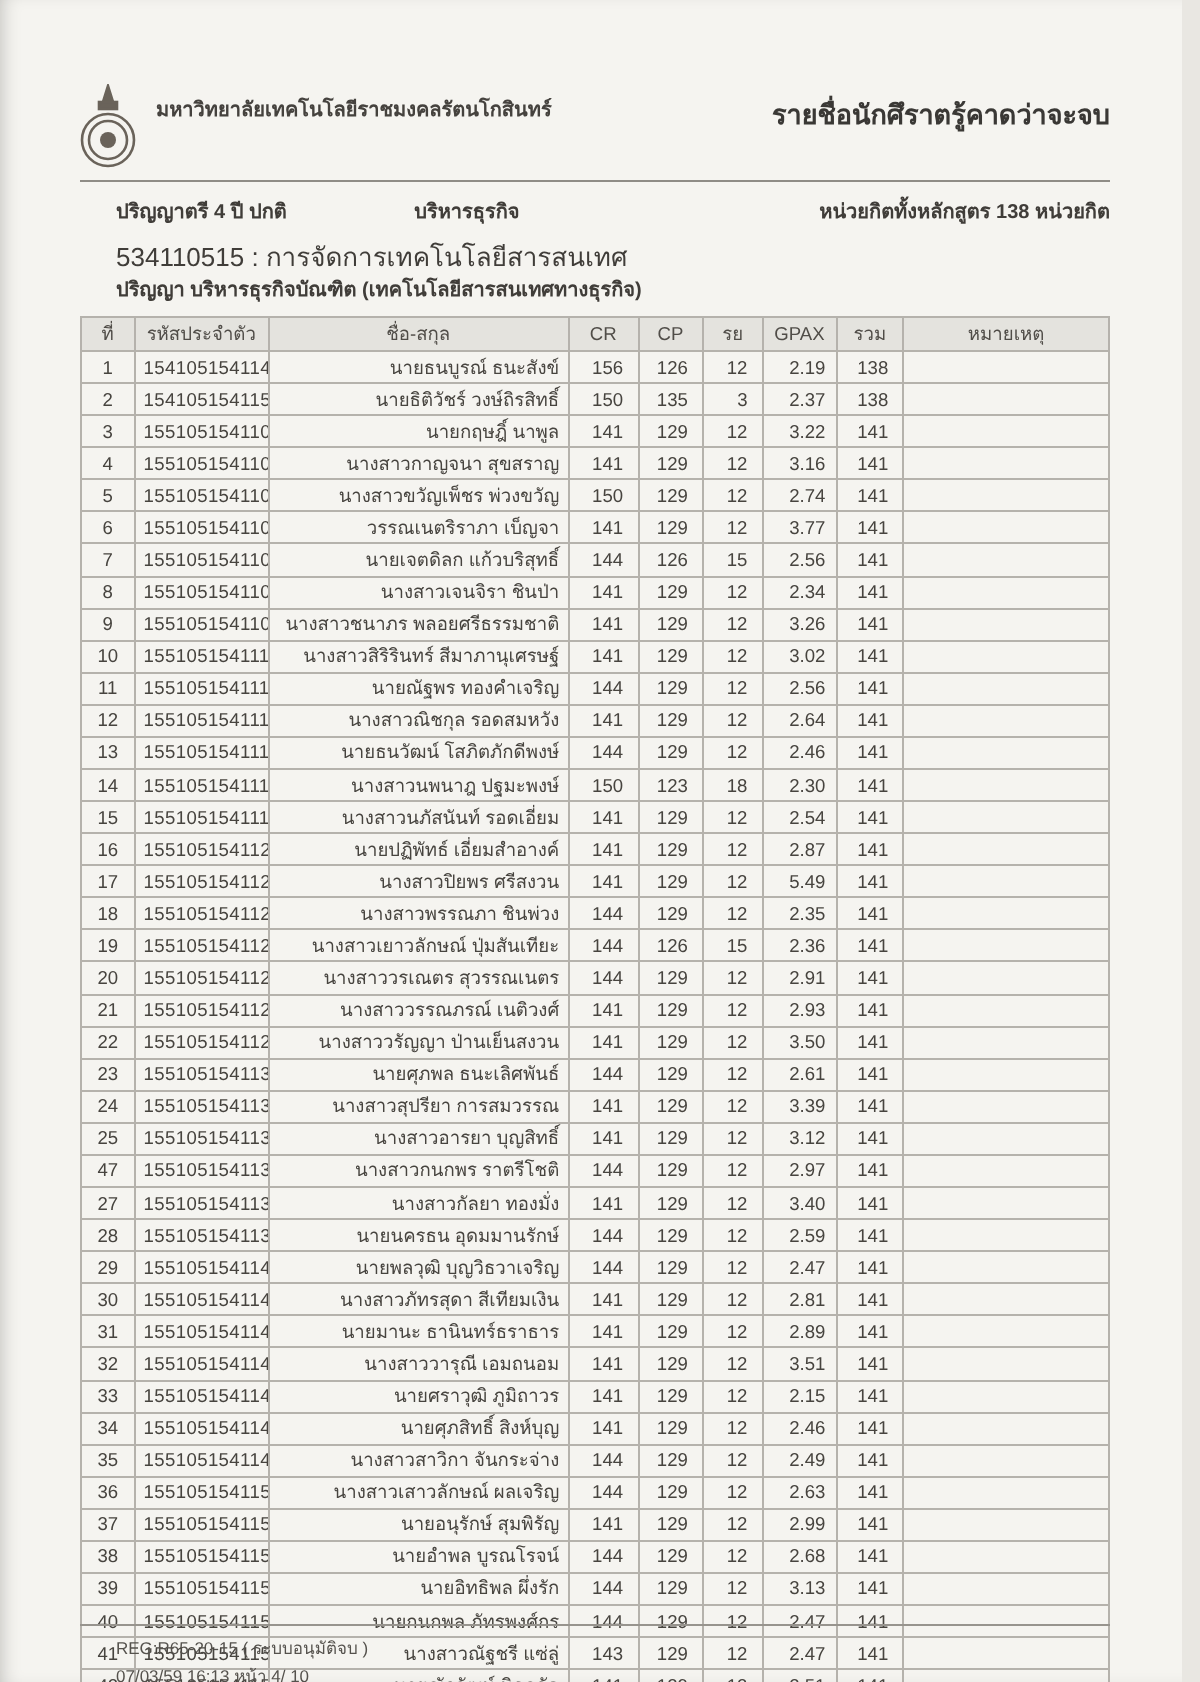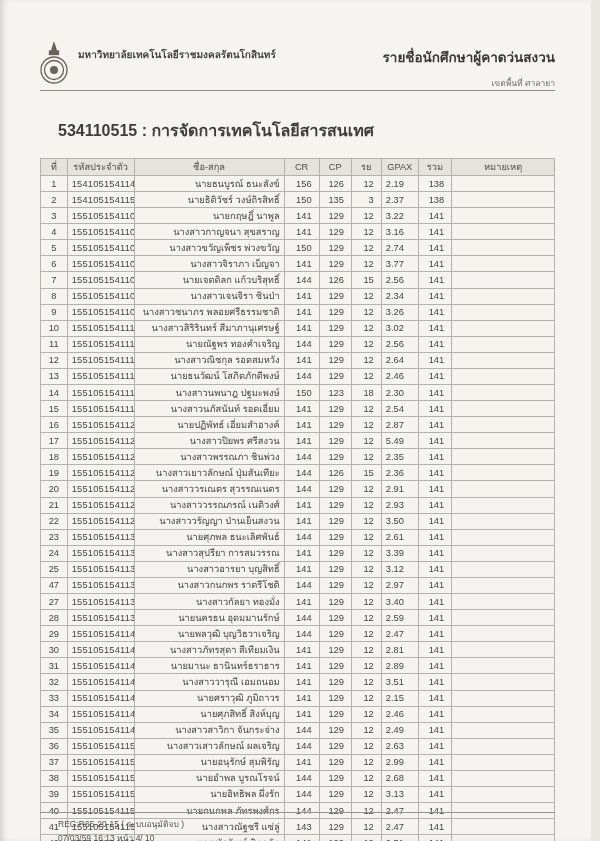--- a/index.html
+++ b/index.html
@@ -31,40 +31,40 @@
   .campus { font-size:8.5px; color:#6b6862; margin-top:8px; }
   .rule { position:absolute; left:40px; right:36px; height:0; border-top:1px solid #8f8c86; }
   .rule-top { top:90px; }
   
   .program-line1 {
     position:absolute; left:58px; right:36px; top:98px;
     display:grid; grid-template-columns:30% 32% 38%;
     font-size:10px; font-weight:bold; color:#403d39;
   }
   .program-line1 .credits { text-align:right; }
-  .program-line2 { position:absolute; left:58px; top:118px; font-size:16px; font-weight:bold; color:#403d39; }
+  .program-line2 { position:absolute; left:58px; top:118px; font-size:13px; font-weight:normal; color:#403d39; }
   .program-line3 { position:absolute; left:58px; top:137px; font-size:10px; font-weight:bold; color:#403d39; }
   
   .tbl-wrap { position:absolute; left:40px; right:36px; top:158px; }
   table { width:100%; border-collapse:collapse; table-layout:fixed; }
   th, td {
     border:1px solid #b5b2ac;
     font-size:9.3px; color:#47443f;
     padding:1.5px 4px; line-height:1.3;
     overflow:hidden; white-space:nowrap;
   }
   thead th {
     background:#e4e3de; font-weight:normal; color:#504d48;
     text-align:center; height:14px; padding:1px 2px;
   }
   td.c0 { text-align:center; }
   td.c1 { text-align:center; letter-spacing:.2px; }
   td.c2 { text-align:right; padding-left:6px; }
   td.c3, td.c4, td.c5, td.c7 { text-align:right; padding-right:7px; }
-  td.c6 { text-align:left; padding-right:5px; }
+  td.c6 { text-align:right; padding-right:5px; }
   col.w0 { width:5.2%; }  col.w1 { width:13%; }  col.w2 { width:29.2%; }
   col.w3 { width:6.8%; }  col.w4 { width:6.3%; } col.w5 { width:5.8%; }
   col.w6 { width:7.2%; }  col.w7 { width:6.5%; } col.w8 { width:20%; }
   
   .rule-bottom { top:812px; border-top:1px solid #97948e; }
   .doc-footer {
     position:absolute; left:58px; right:36px; top:817px;
     display:flex; justify-content:space-between;
     font-size:8.5px; color:#55524d;flex-direction:column;
   }
@@ -83,28 +83,33 @@
           <circle cx="14" cy="28" r="13"></circle>
           <circle cx="14" cy="28" r="9.5"></circle>
           <circle cx="14" cy="28" r="4" fill="#6a635a" stroke="none"></circle>
         </g>
       </svg>
       <div class="brand-text">
         <div class="univ-name">มหาวิทยาลัยเทคโนโลยีราชมงคลรัตนโกสินทร์</div>
       </div>
     </div>
     <div class="title-block">
-      <div class="report-title">รายชื่อนักศึกษาผู้คาดว่นสงวน</div>
-      <div class="campus">เขตพื้นที่ ศาลายา</div>
+      <div class="report-title">รายชื่อนักศึราตรู้คาดว่าจะจบ</div>
     </div>
   </div>
 
   <div class="rule rule-top"></div>
 
+  <div class="program-line1">
+    <span>ปริญญาตรี 4 ปี ปกติ</span>
+    <span>บริหารธุรกิจ</span>
+    <span class="credits">หน่วยกิตทั้งหลักสูตร 138 หน่วยกิต</span>
+  </div>
   <div class="program-line2">534110515 : การจัดการเทคโนโลยีสารสนเทศ</div>
+  <div class="program-line3">ปริญญา บริหารธุรกิจบัณฑิต (เทคโนโลยีสารสนเทศทางธุรกิจ)</div>
 
   <div class="tbl-wrap">
     <table>
       <colgroup>
         <col class="w0">
           <col class="w1">
           <col class="w2">
           <col class="w3">
           <col class="w4">
         <col class="w5">
@@ -177,21 +182,21 @@
             <td class="c3">150</td>
             <td class="c4">129</td>
             <td class="c5">12</td>
             <td class="c6">2.74</td>
             <td class="c7">141</td>
             <td class="c8"></td>
           </tr>
           <tr>
             <td class="c0">6</td>
             <td class="c1">1551051541105</td>
-            <td class="c2">นางสาวจิราภา  เบ็ญจา</td>
+            <td class="c2">วรรณเนตริราภา  เบ็ญจา</td>
             <td class="c3">141</td>
             <td class="c4">129</td>
             <td class="c5">12</td>
             <td class="c6">3.77</td>
             <td class="c7">141</td>
             <td class="c8"></td>
           </tr>
           <tr>
             <td class="c0">7</td>
             <td class="c1">1551051541106</td>

